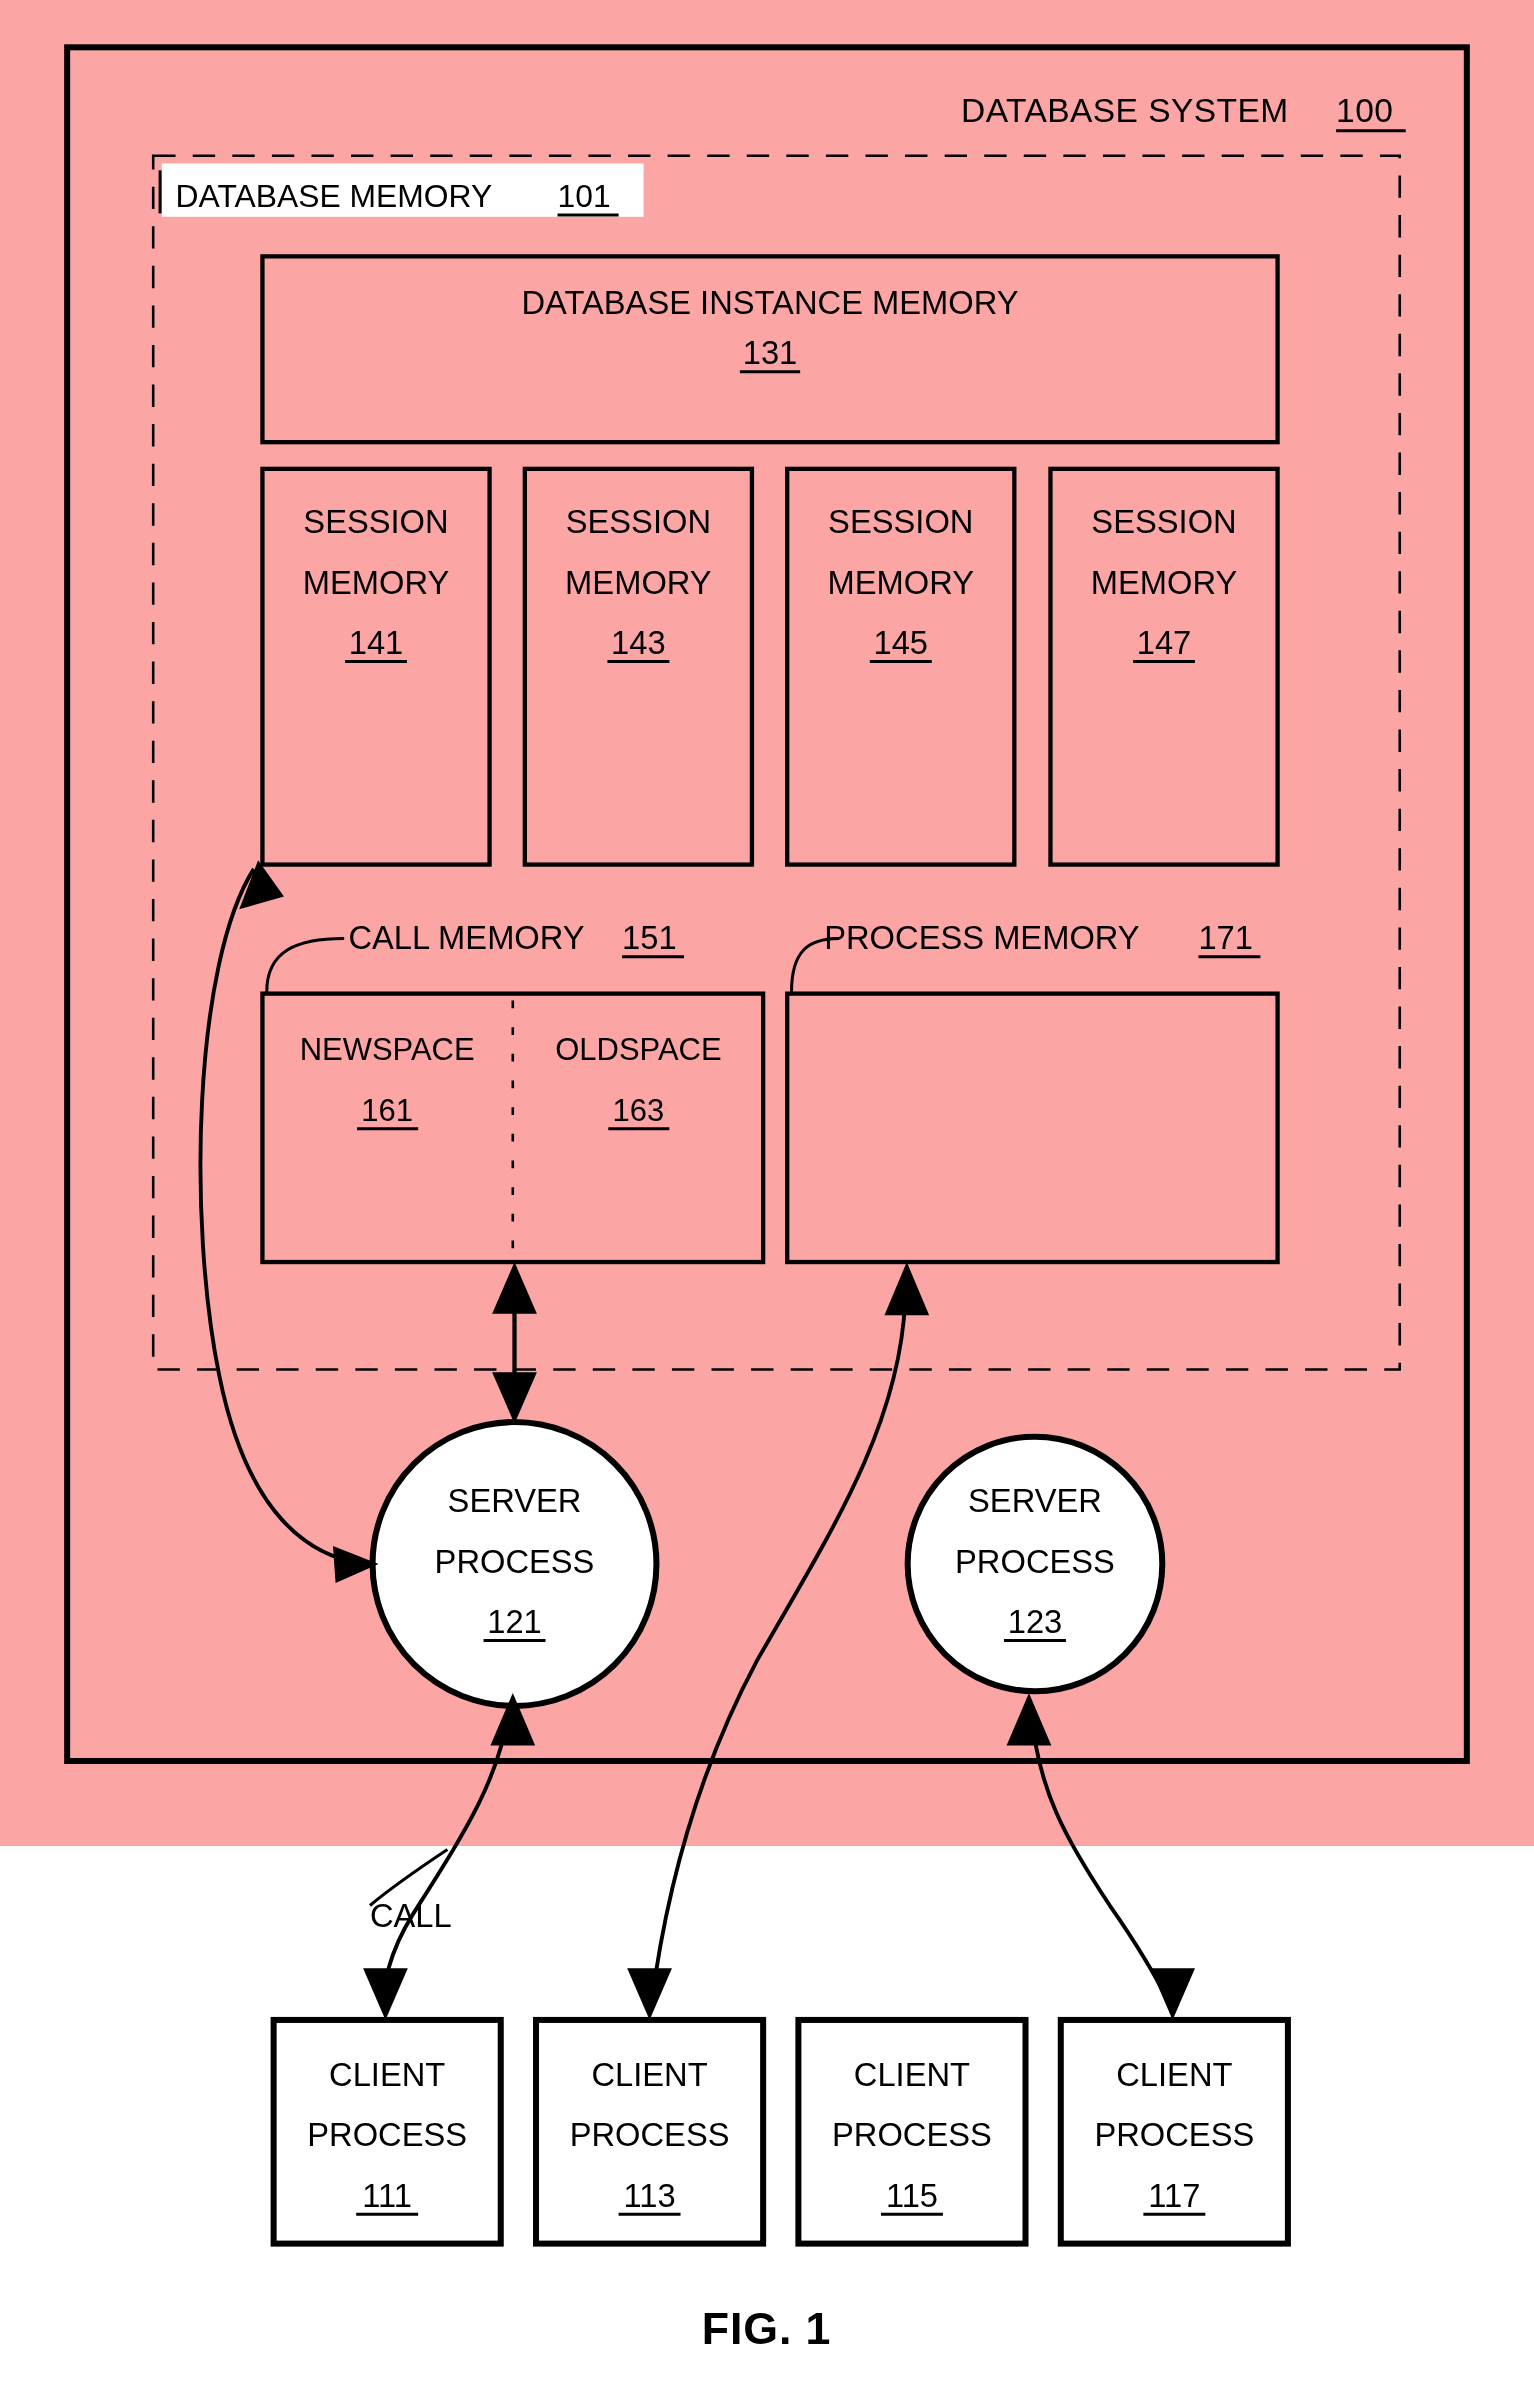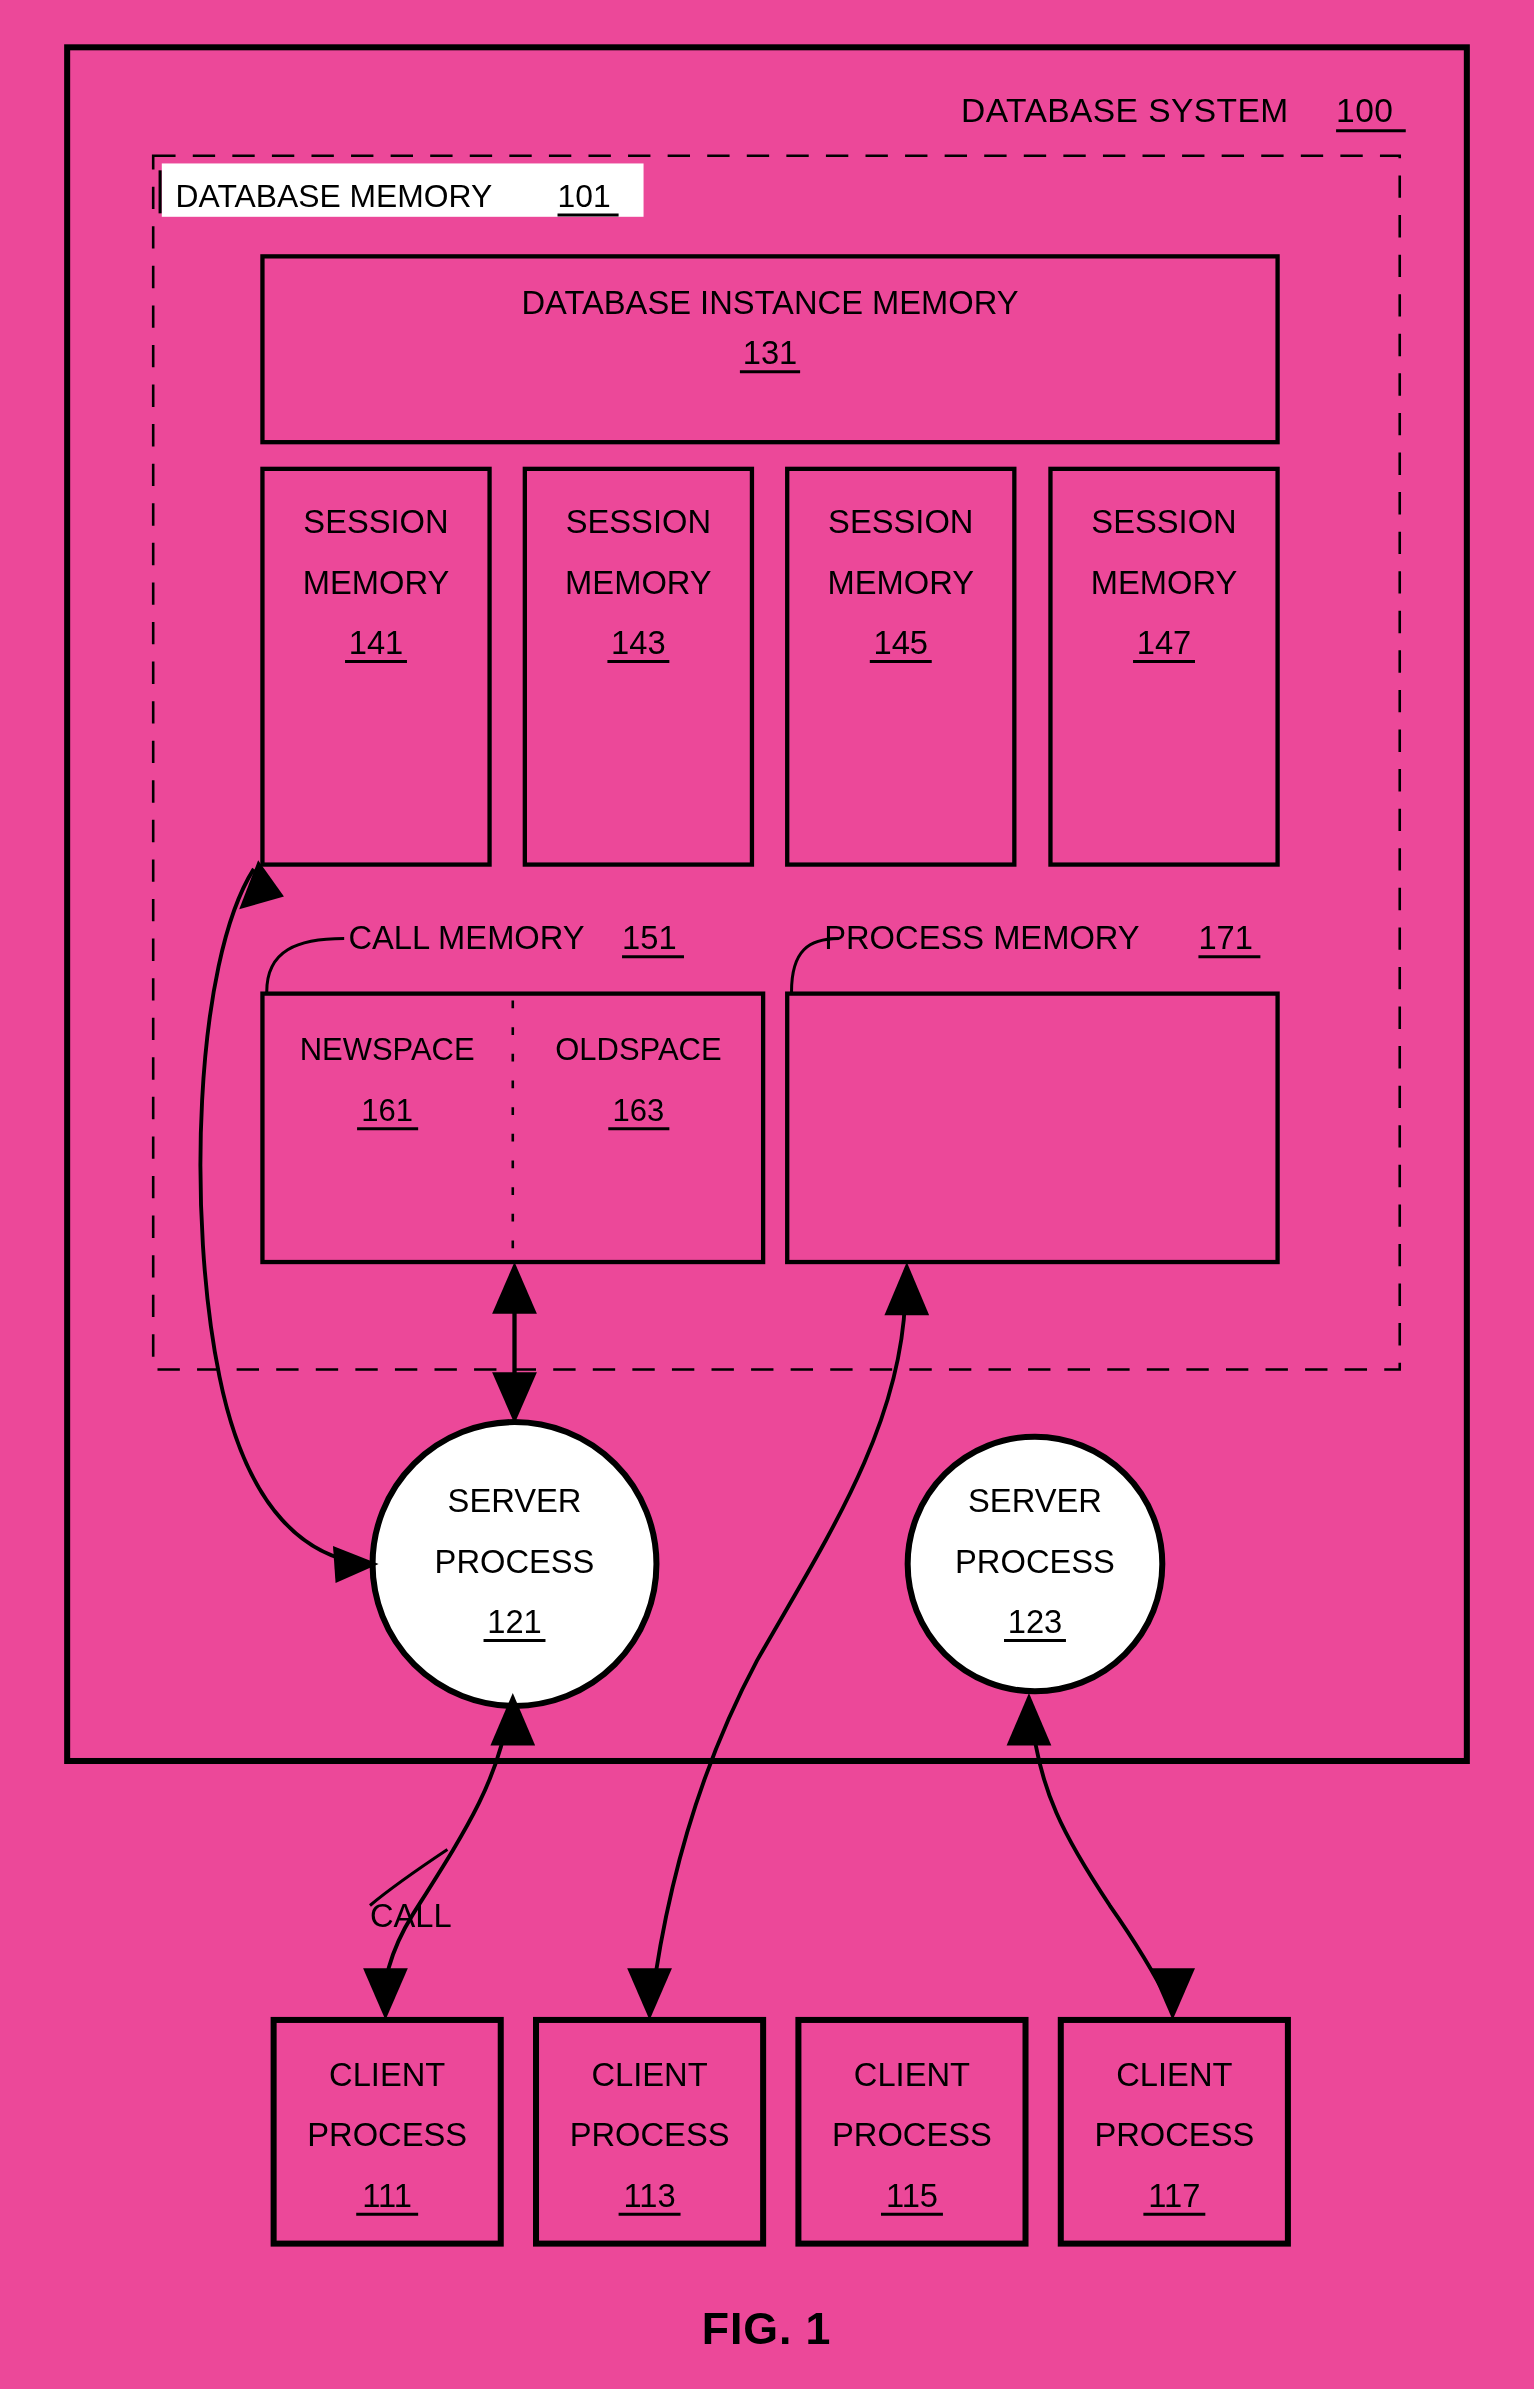--- a/index.html
+++ b/index.html
@@ -9,22 +9,22 @@
   }
   body {
     width: 1534px;
     height: 2389px;
     font-family: "Liberation Sans", sans-serif;
     overflow: hidden;
   }
   #figure-root {
     position: relative;
     width: 1534px;
-    height: 2389px;
-    background: #ec4899;
+    height: 1846px;
+    background: #fca5a5;
     text-align: center;
   }
   svg#fig-svg {
     position: absolute;
     top: 0;
     left: 0;
     width: 1534px;
     height: 2389px;
     display: block;
   }

